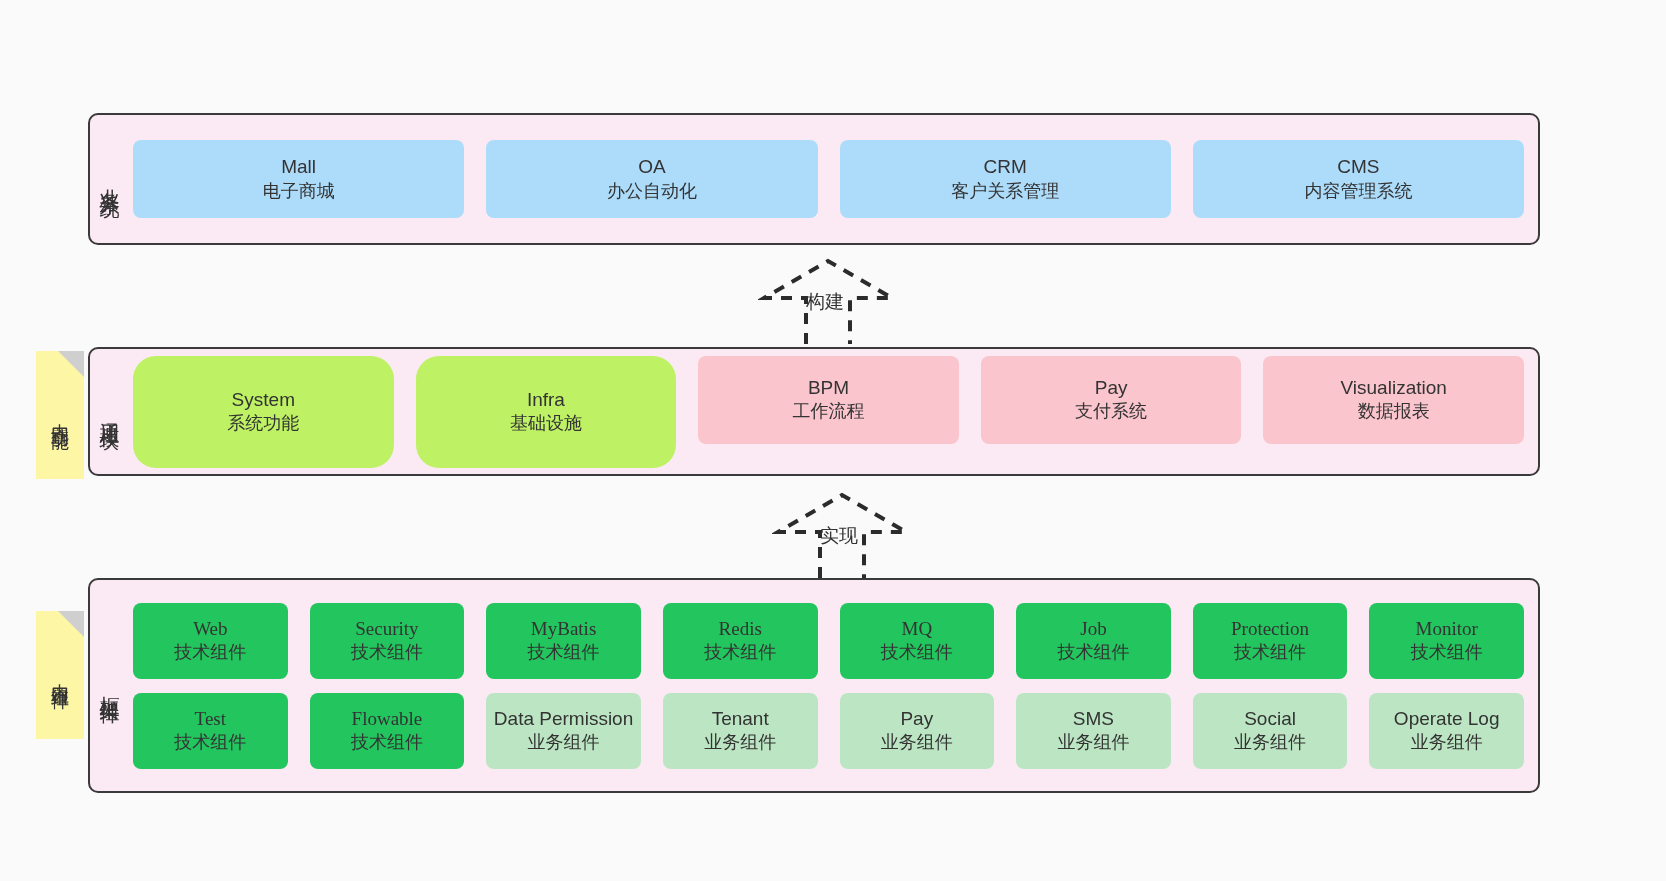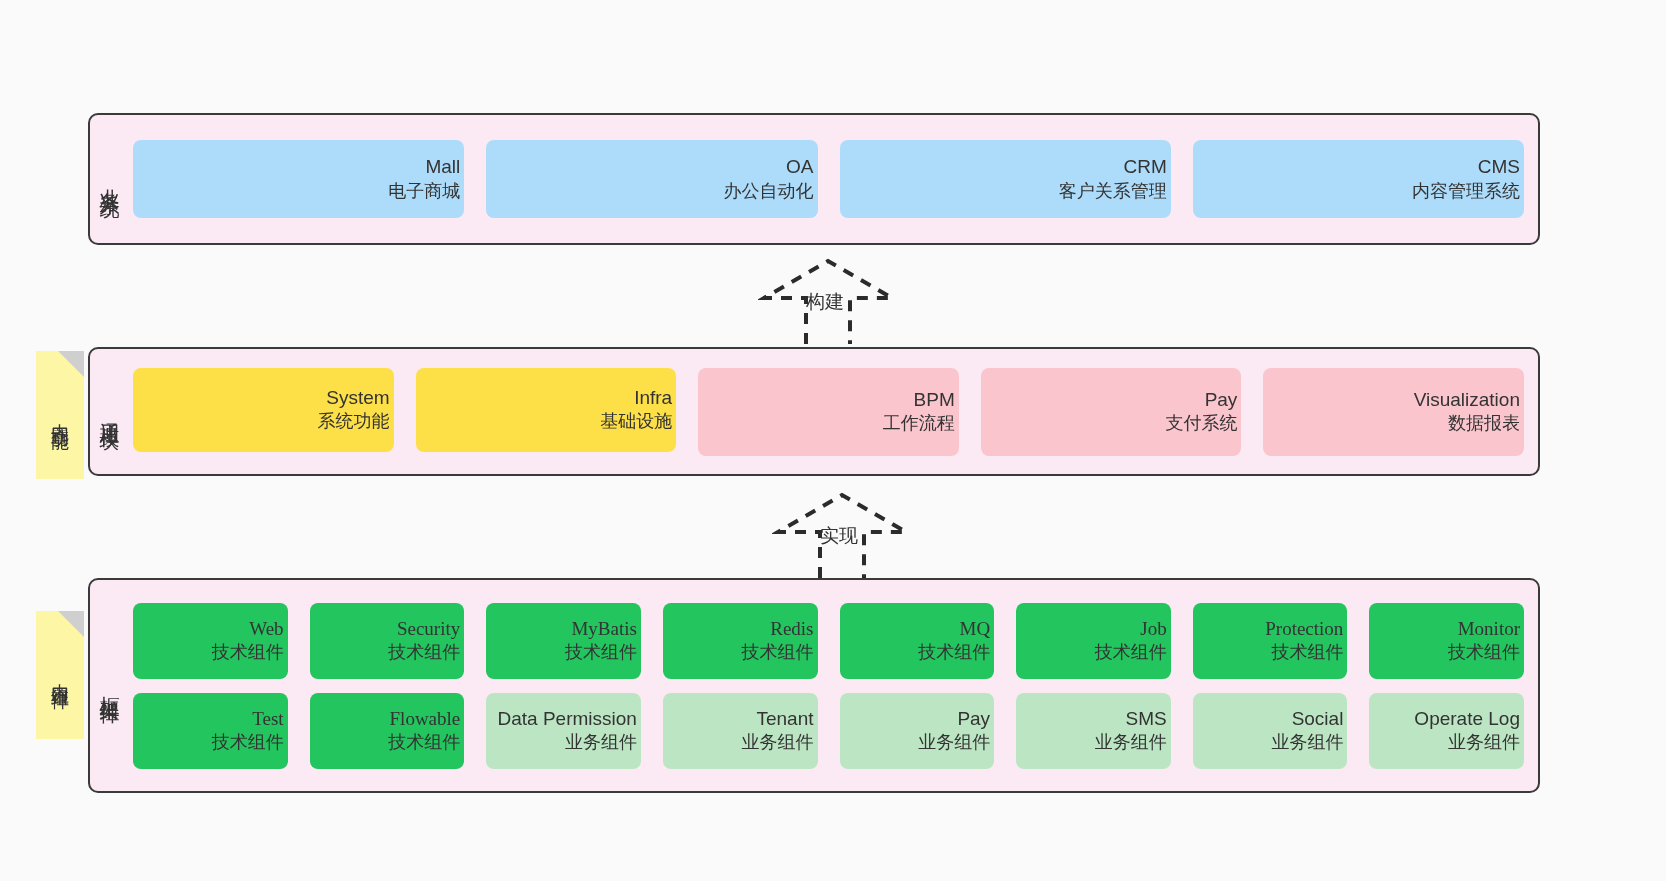--- a/index.html
+++ b/index.html
@@ -57,33 +57,33 @@
     flex-direction: row;
     gap: 22px;
   }
 
   
   .card {
     flex: 1 1 0;
     border-radius: 8px;
     display: flex;
     flex-direction: column;
-    align-items: flex-end;
+    align-items: center;
     justify-content: center;
     text-align: center;
     line-height: 1.28;
     padding: 6px 4px;
     box-sizing: border-box;
     user-select: none;
   }
   .card .en { font-size: 19px; }
   .card .cn { font-size: 18px; }
 
   .card.blue        { background: #addcfb; color: #333333; height: 78px; }
-  .card.red         { background: #fde047; color: #333333; height: 84px; }
+  .card.red         { background: #bef264; color: #333333; height: 112px; border-radius: 23px; }
   .card.pink        { background: #fac5cd; color: #333333; height: 88px; }
   .card.green       { background: #22c55e; color: #333333; height: 76px; font-family: Liberation Serif, serif; }
   .card.lightgreen  { background: #bce6c3; color: #333333; height: 76px; }
 
   
   .sticky {
     position: absolute;
     background: #fcf6a5;
     box-sizing: border-box;
     display: flex;

